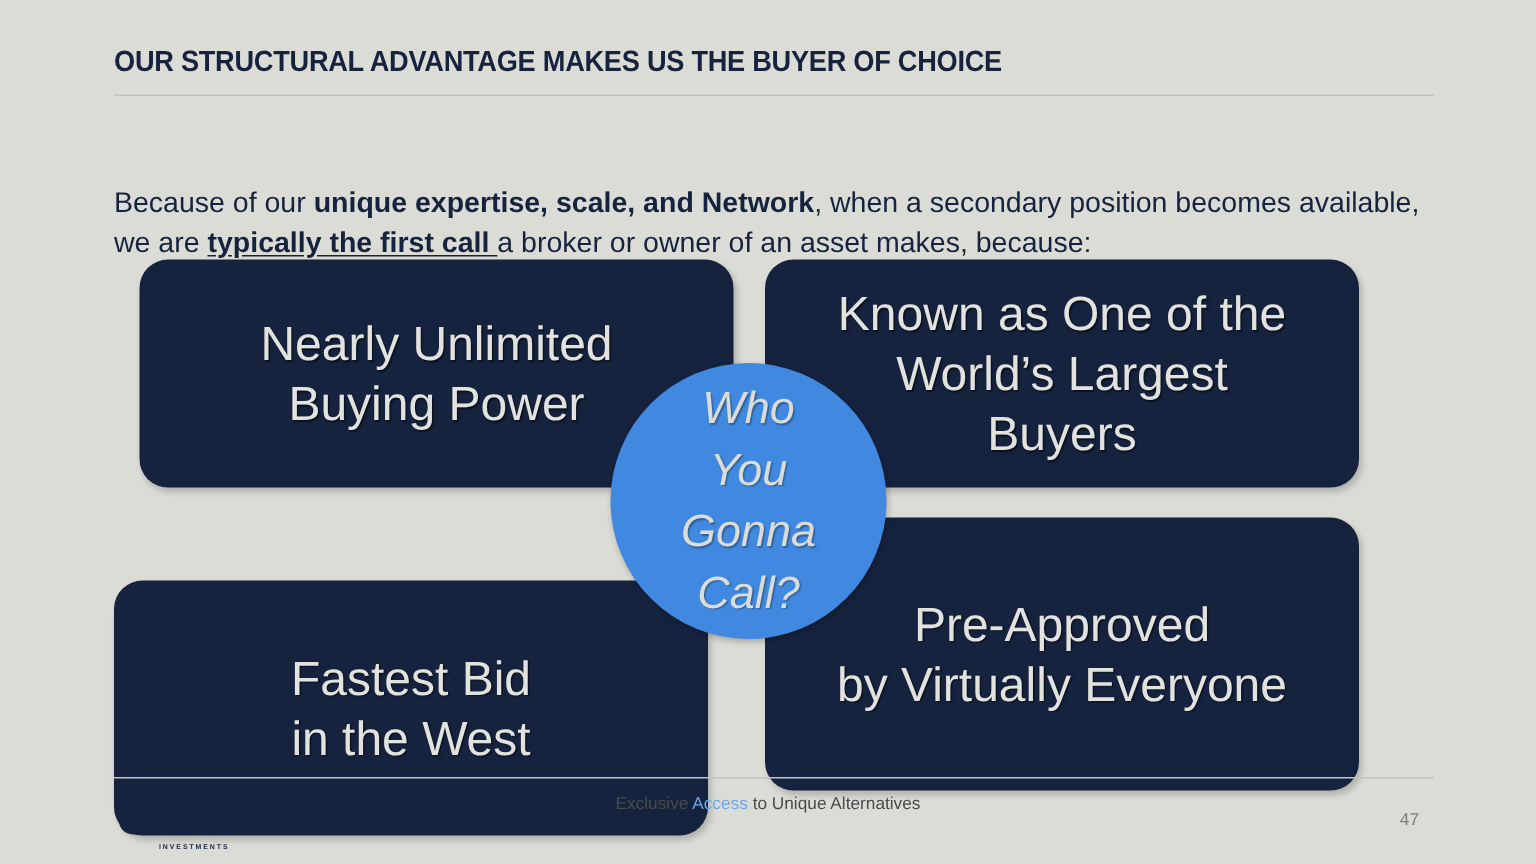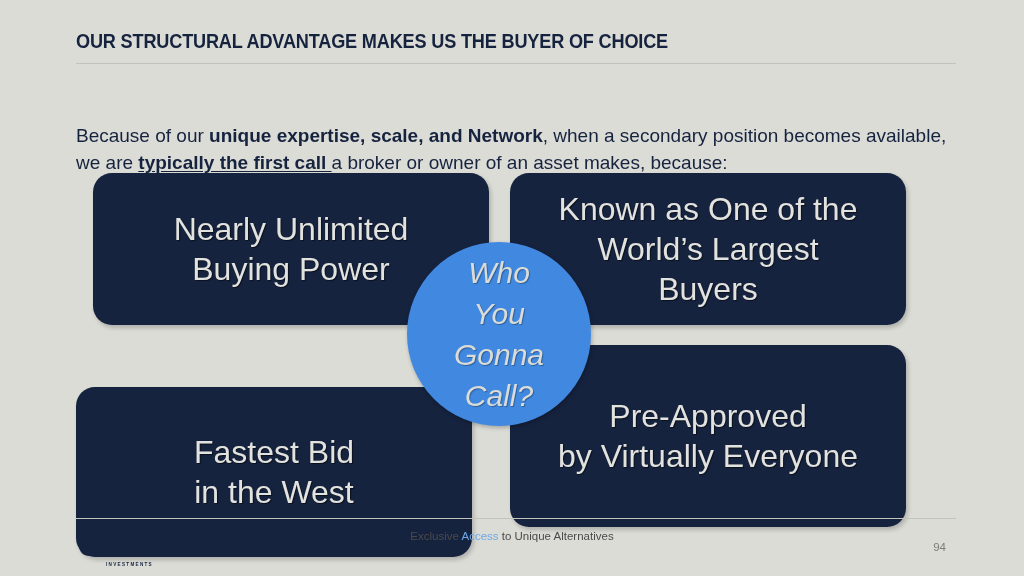--- a/index.html
+++ b/index.html
@@ -232,15 +232,15 @@
   <div class="logo">
     <span class="logo-word">CAZ</span>
     <span class="logo-strike"></span>
     <span class="logo-sub">INVESTMENTS</span>
   </div>
 
   <div class="tagline">
     <span>Exclusive </span><span class="accent">Access</span><span> to Unique Alternatives</span>
   </div>
 
-  <div class="page-num">94</div>
+  <div class="page-num">47</div>
 
 </div>
 
 </body></html>

